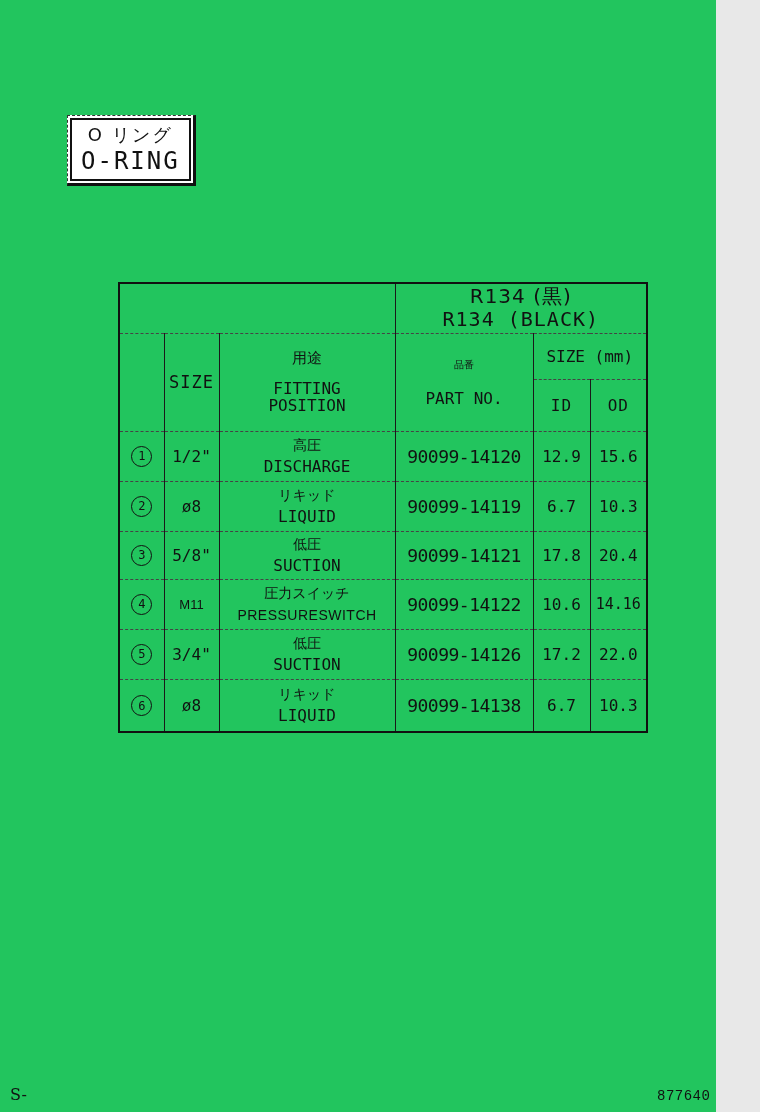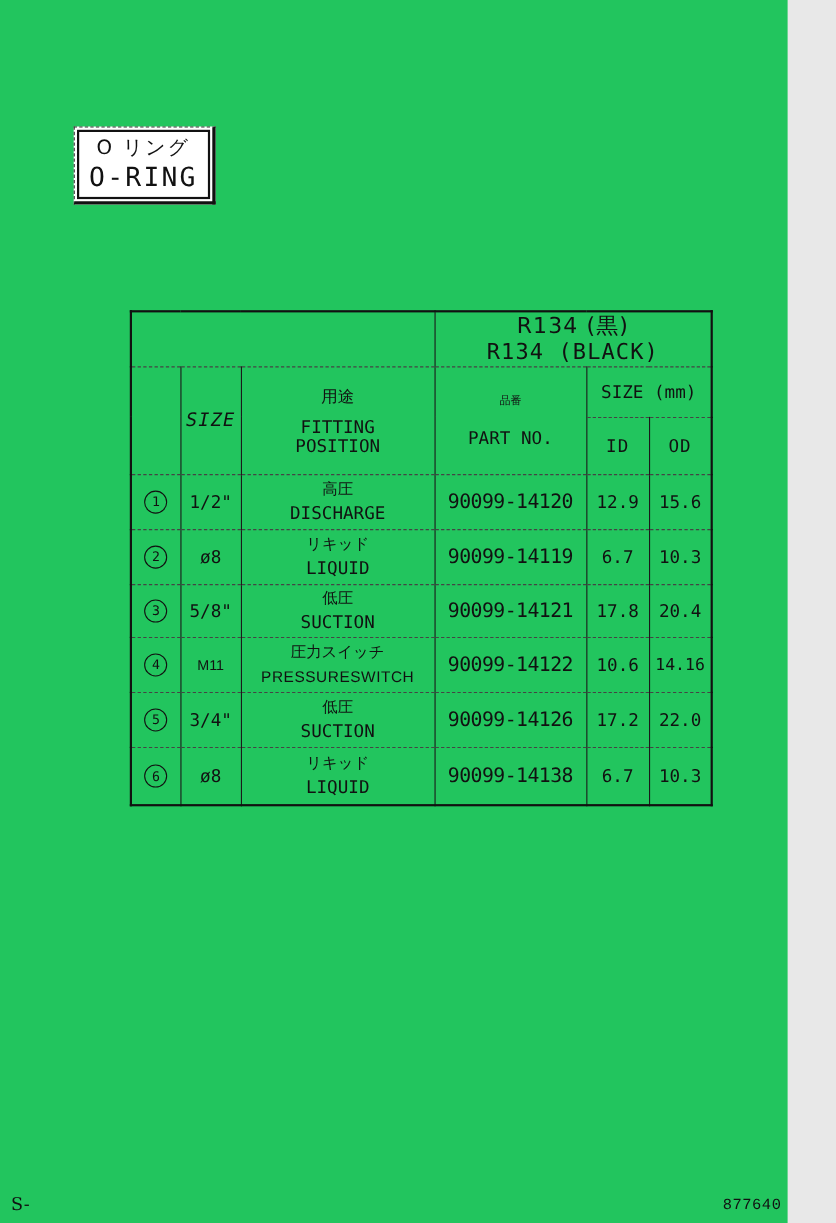--- a/index.html
+++ b/index.html
@@ -67,35 +67,35 @@
   td.b-dbl   { border-left: 5px double #111; }
   td.b-thick { border-left: 3px solid #111; }
 
   .c-r134 {
     font-size: 20px;
     line-height: 23px;
     letter-spacing: 1px;
   }
   .c-r134 .jp-inline { font-family: "DejaVu Sans", sans-serif; }
 
-  .hdr-size { font-size: 17px; letter-spacing: 1px; font-style: italic; }
+  .hdr-size { font-size: 17px; letter-spacing: 1px; }
   .hdr-sizemm { font-size: 16px; }
   .hdr-idod { font-size: 16px; letter-spacing: 1px; }
 
   .jp-line {
     font-family: "DejaVu Sans", sans-serif;
     font-size: 10px;
     line-height: 18px;
   }
   .en-line {
     font-family: "DejaVu Sans Mono", monospace;
     font-size: 16px;
     line-height: 18px;
   }
-  .hdr-fit .jp-line { margin-bottom: 11px; font-size: 15px; }
+  .hdr-fit .jp-line { margin-bottom: 11px; font-size: 15px; font-family: Liberation Mono, monospace; }
   .hdr-fit .fit-en  { width: 104px; margin: 0 auto; line-height: 17px; }
   .hdr-part .jp-line { margin-bottom: 16px; }
 
   .cell-fit .jp-line { margin-bottom: 4px; font-size: 14px; }
 
   .c-size { font-size: 16px; }
   .c-part {
     font-weight: normal;
     font-size: 18px;
     letter-spacing: -0.5px;

